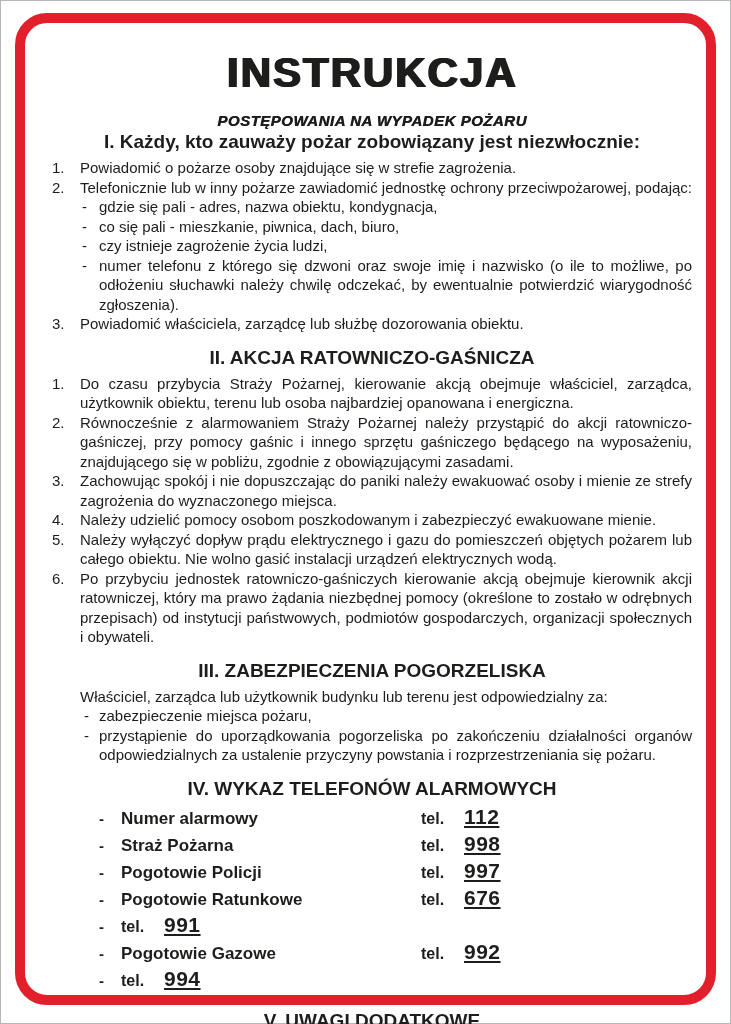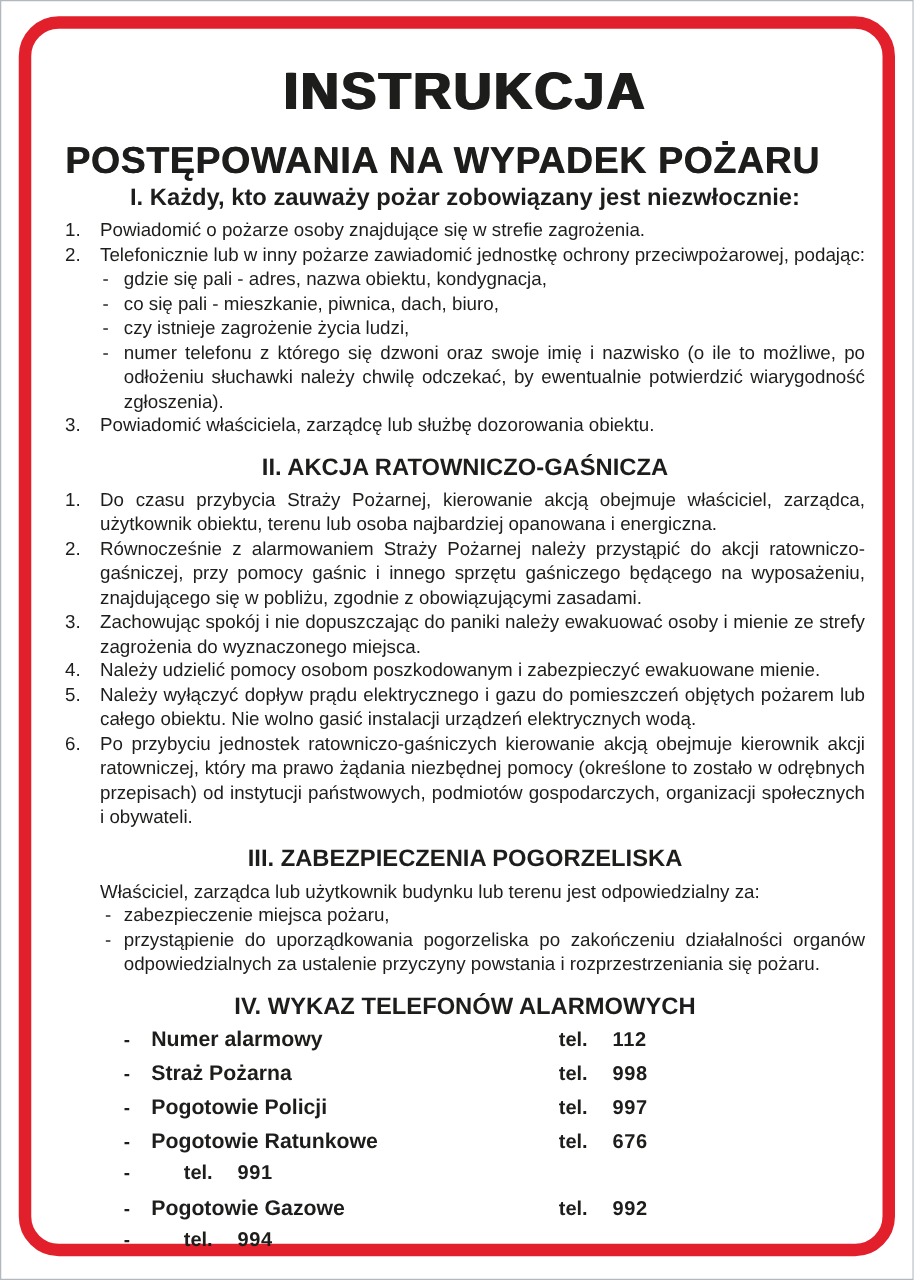--- a/index.html
+++ b/index.html
@@ -13,44 +13,44 @@
     position:absolute; left:15px; top:13px; right:15px; bottom:19px;
     border:10px solid #e2202c; border-radius:32px; box-sizing:border-box;
   }
   .content { position:absolute; left:52px; right:39px; top:33px; }
 
   .title {
     margin:16px; text-align:center; font-size:42px; line-height:1.12; font-weight:bold;
     letter-spacing:2px; text-shadow:1.4px 0 0 currentColor, -0.7px 0 0 currentColor;
   }
   .subtitle {
-    margin:1px 0 2px; text-align:left; font-size:30px; font-weight:bold;
-    letter-spacing:.5px; text-shadow:.5px 0 0 currentColor;
+    margin:1px 0 2px; text-align:center; font-size:15px; font-weight:bold;
+    letter-spacing:.5px; text-shadow:.5px 0 0 currentColor;font-style:italic;
   }
   .sec-h { margin:13px 0 5px; text-align:center; font-size:19px; font-weight:bold; }
   .sec-h.first { margin-top:2px; }
 
   .body-txt { font-size:15px; line-height:19.5px; }
   .li { display:flex; }
   .li .n { flex:none; width:28px; }
   .li .t { flex:1; text-align:justify; }
   .sub { display:flex; padding-left:30px; }
   .sub .d { flex:none; width:17px; }
   .sub .t { flex:1; text-align:justify; }
 
   .intro { padding-left:28px; }
   .sub3 { display:flex; padding-left:32px; }
   .sub3 .d { flex:none; width:15px; }
   .sub3 .t { flex:1; text-align:justify; }
 
   .trow { display:flex; align-items:baseline; height:27px; padding-left:47px; font-weight:bold; }
   .trow .d  { flex:none; width:22px; font-size:15px; }
   .trow .nm { flex:none; width:300px; font-size:17px; }
-  .trow .tl { flex:none; width:43px; font-size:16px;margin-left:26px; }
-  .trow .no { font-size:16px; letter-spacing:.5px; }
+  .trow .tl { flex:none; width:43px; font-size:16px; }
+  .trow .no { font-size:21px; letter-spacing:.5px;text-decoration:underline; }
 
   .p5 { margin:0; font-weight:bold; font-size:15.5px; line-height:21px; text-align:justify; }
 </style>
 </head>
 <body>
 
 <div class="page-edge"></div>
 <div class="red-frame"></div>
 
 <div class="content">

